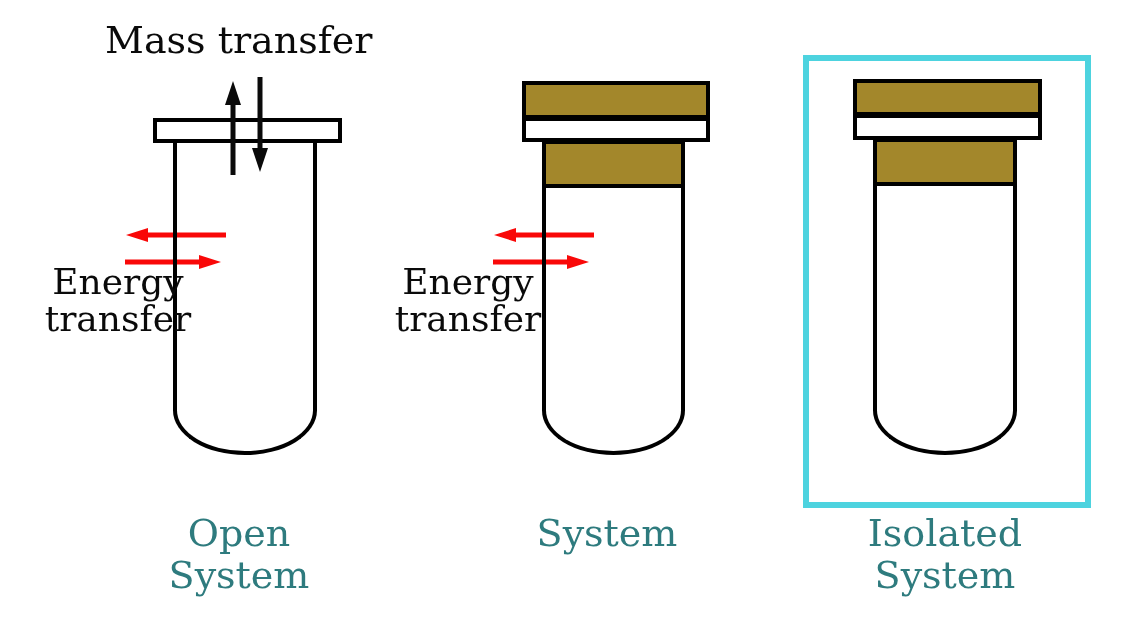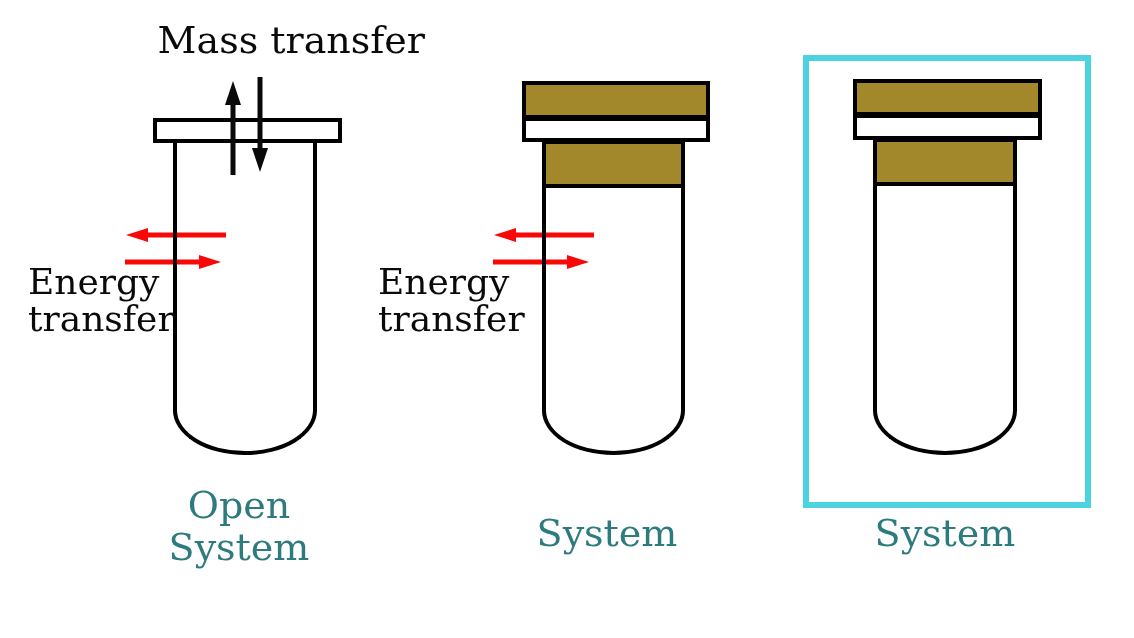--- a/index.html
+++ b/index.html
@@ -40,26 +40,26 @@
     z-index:1;
   }
   
   .black-label{
     color:#0a0a0a;
     z-index:6;
   }
   .mass-label{
     font-size:38px;
     line-height:40px;
-    text-align:right;
+    text-align:left;
   }
   .energy-label{
     font-size:36px;
     line-height:37px;
-    text-align:left;
+    text-align:center;
   }
   .caption{
     color:var(--caption_teal,#2E7B7E);
     font-size:38px;
     line-height:42px;
     text-align:center;
     z-index:6;
   }
   .arrow-svg{position:absolute;overflow:visible;}
   .z2{z-index:2;}
@@ -92,21 +92,21 @@
     </svg>
 
     <div class="abs rim" style="left:153px;top:118px;width:189px;height:25px;"></div>
     <div class="abs tube-body" style="left:173px;top:140px;width:144px;height:315px;"></div>
 
     <div class="abs black-label energy-label" style="left:28px;top:263px;width:180px;">
       <span style="display:block">Energy</span>
       <span style="display:block">transfer</span>
     </div>
 
-    <div class="abs caption" style="left:139px;top:484px;width:200px;text-align:center;">
+    <div class="abs caption" style="left:139px;top:512px;width:200px;text-align:center;">
       <span style="display:block">Open</span>
       <span style="display:block">System</span>
     </div>
   </div>
 
   <div>
     <svg class="arrow-svg z2" style="left:486px;top:225px;" width="115" height="45">
       <g stroke="var(--energy_arrow_red,#F90808)" stroke-width="5" fill="var(--energy_arrow_red,#F90808)">
         <line x1="27" y1="10" x2="108" y2="10"></line>
         <polygon points="8,10 30,3 30,17" stroke="none"></polygon>
@@ -132,17 +132,18 @@
 
   <div>
     <div class="abs iso-box" style="left:803px;top:55px;width:288px;height:453px;"></div>
 
     <div class="abs cap-top" style="left:853px;top:79px;width:189px;height:37px;"></div>
     <div class="abs rim" style="left:853px;top:114px;width:189px;height:26px;"></div>
     <div class="abs tube-body" style="left:873px;top:138px;width:144px;height:317px;"></div>
     <div class="abs plug" style="left:873px;top:138px;width:144px;height:48px;"></div>
 
     <div class="abs caption" style="left:845px;top:512px;width:200px;">
+      <span style="display:block">Isolated</span>
       <span style="display:block">System</span>
     </div>
   </div>
 
 </div>
 
 </body></html>

